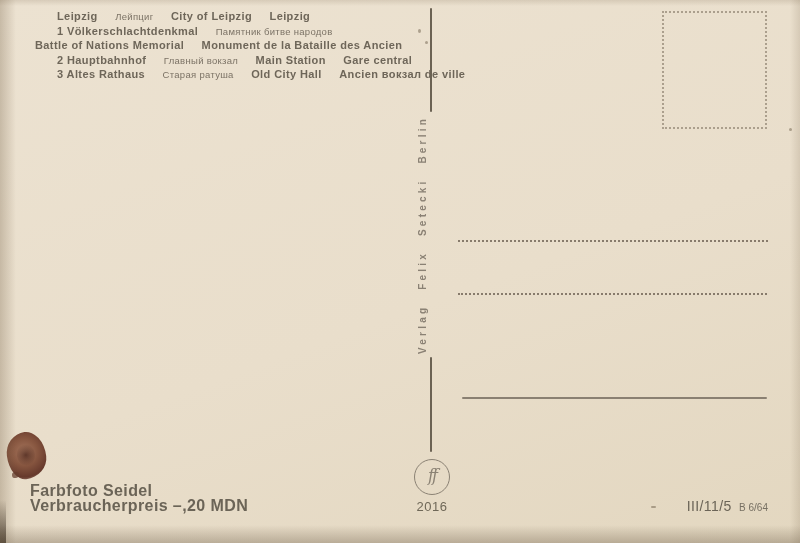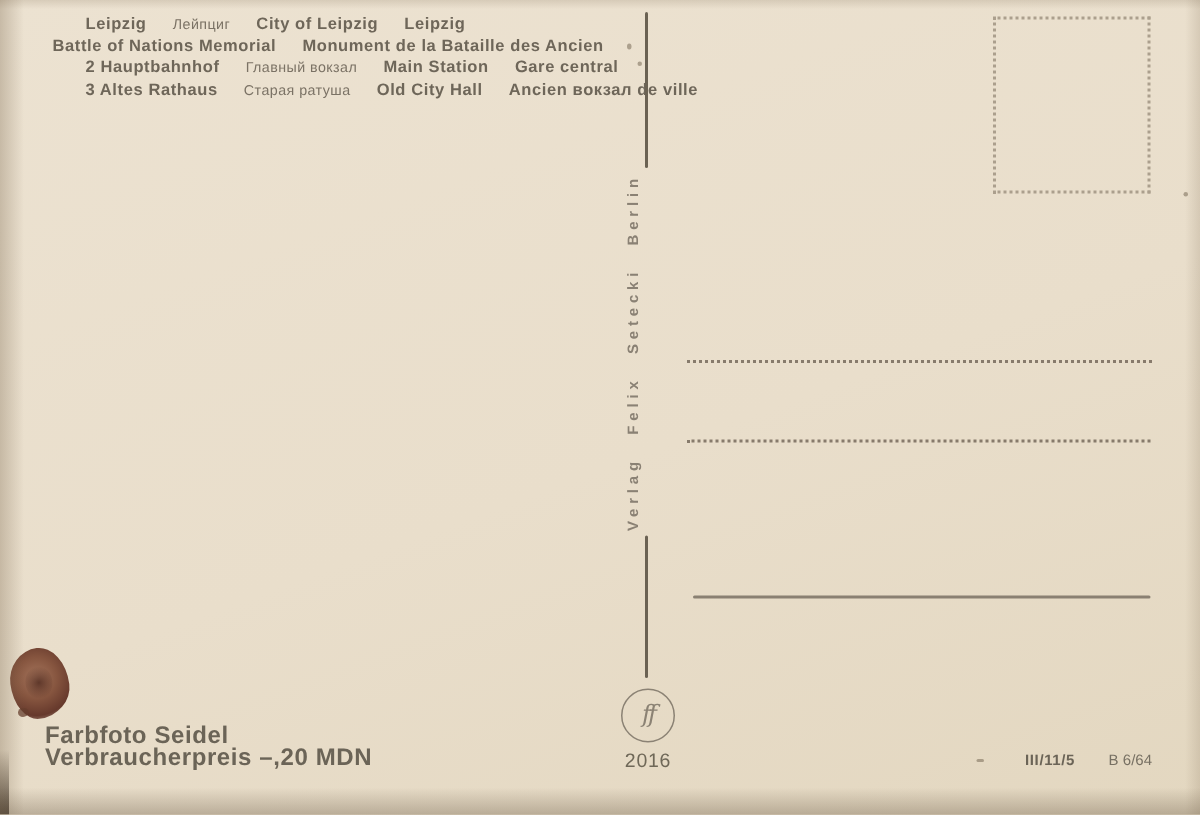--- a/index.html
+++ b/index.html
@@ -94,22 +94,22 @@
   
   .footer-left {
     position: absolute; left: 30px; top: 484px;
     font-size: 16px; font-weight: 700; letter-spacing: 0.4px;
     color: #6b6457; line-height: 14.5px; white-space: nowrap;
   }
   .footer-right {
     position: absolute; left: 630px; top: 497px; width: 138px;
     text-align: right; color: #6b6457; white-space: nowrap;
   }
-  .print-code-main { font-size: 10px; font-weight: 700; letter-spacing: 0.4px; }
-  .print-code-sub { font-size: 10px; font-weight: 400; margin-left: 18px; color: #777063; }
+  .print-code-main { font-size: 14px; font-weight: 400; letter-spacing: 0.4px; }
+  .print-code-sub { font-size: 10px; font-weight: 400; margin-left: 3px; color: #777063; }
 
   
   .stain {
     position: absolute; left: 7px; top: 432px;
     width: 39px; height: 47px;
     background: radial-gradient(circle at 45% 42%, #a5755c 0%, #86553f 40%, #66392c 72%, rgba(102,57,44,0.55) 88%, rgba(102,57,44,0) 100%);
     border-radius: 52% 48% 58% 42% / 46% 56% 44% 54%;
     transform: rotate(-7deg);
   }
   .stain-core {
@@ -147,20 +147,24 @@
 
 <div class="card">
 
   <div class="caption">
     <div class="line">
       <span class="seg">Leipzig</span>
       <span class="seg cyr">Лейпциг</span>
       <span class="seg">City of Leipzig</span>
       <span class="seg">Leipzig</span>
     </div>
+    <div class="line">
+      <span class="seg">1 Völkerschlachtdenkmal</span>
+      <span class="seg cyr">Памятник битве народов</span>
+    </div>
     <div class="line indent">
       <span class="seg">Battle of Nations Memorial</span>
       <span class="seg">Monument de la Bataille des Ancien</span>
     </div>
     <div class="line">
       <span class="seg">2 Hauptbahnhof</span>
       <span class="seg cyr">Главный вокзал</span>
       <span class="seg">Main Station</span>
       <span class="seg">Gare central</span>
     </div>

